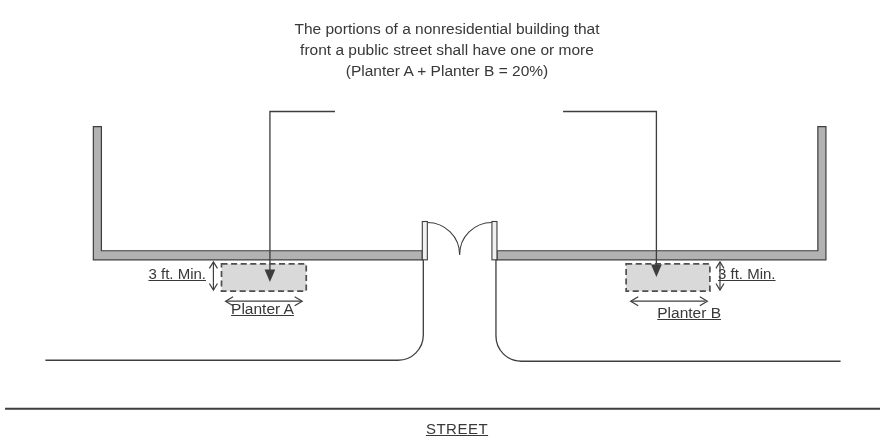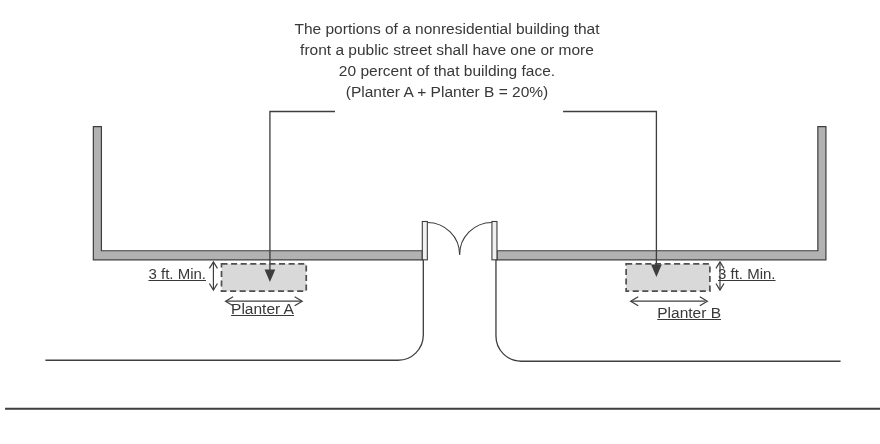--- a/index.html
+++ b/index.html
@@ -96,22 +96,22 @@
     <g class="ln" style="stroke-width:1.2">
       <line x1="626" y1="298.5" x2="699" y2="298.5"></line>
       <path d="M632.5 294 L625 298.5 L632.5 303"></path>
       <path d="M693.5 294 L701 298.5 L693.5 303"></path>
     </g>
   </svg>
 
   <div class="note">
     <div>The portions of a nonresidential building that</div>
     <div>front a public street shall have one or more</div>
-    <div>20 percent of that building face.</div>
     <div>(Planter A + Planter B = 20%)</div>
   </div>
 
   <div class="lbl dim-left">3 ft. Min.</div>
   <div class="lbl dim-right">3 ft. Min.</div>
   <div class="lbl planter-a-label">Planter A</div>
   <div class="lbl planter-b-label">Planter B</div>
+  <div class="lbl street-label">STREET</div>
 
 </div>
 
 </body></html>

